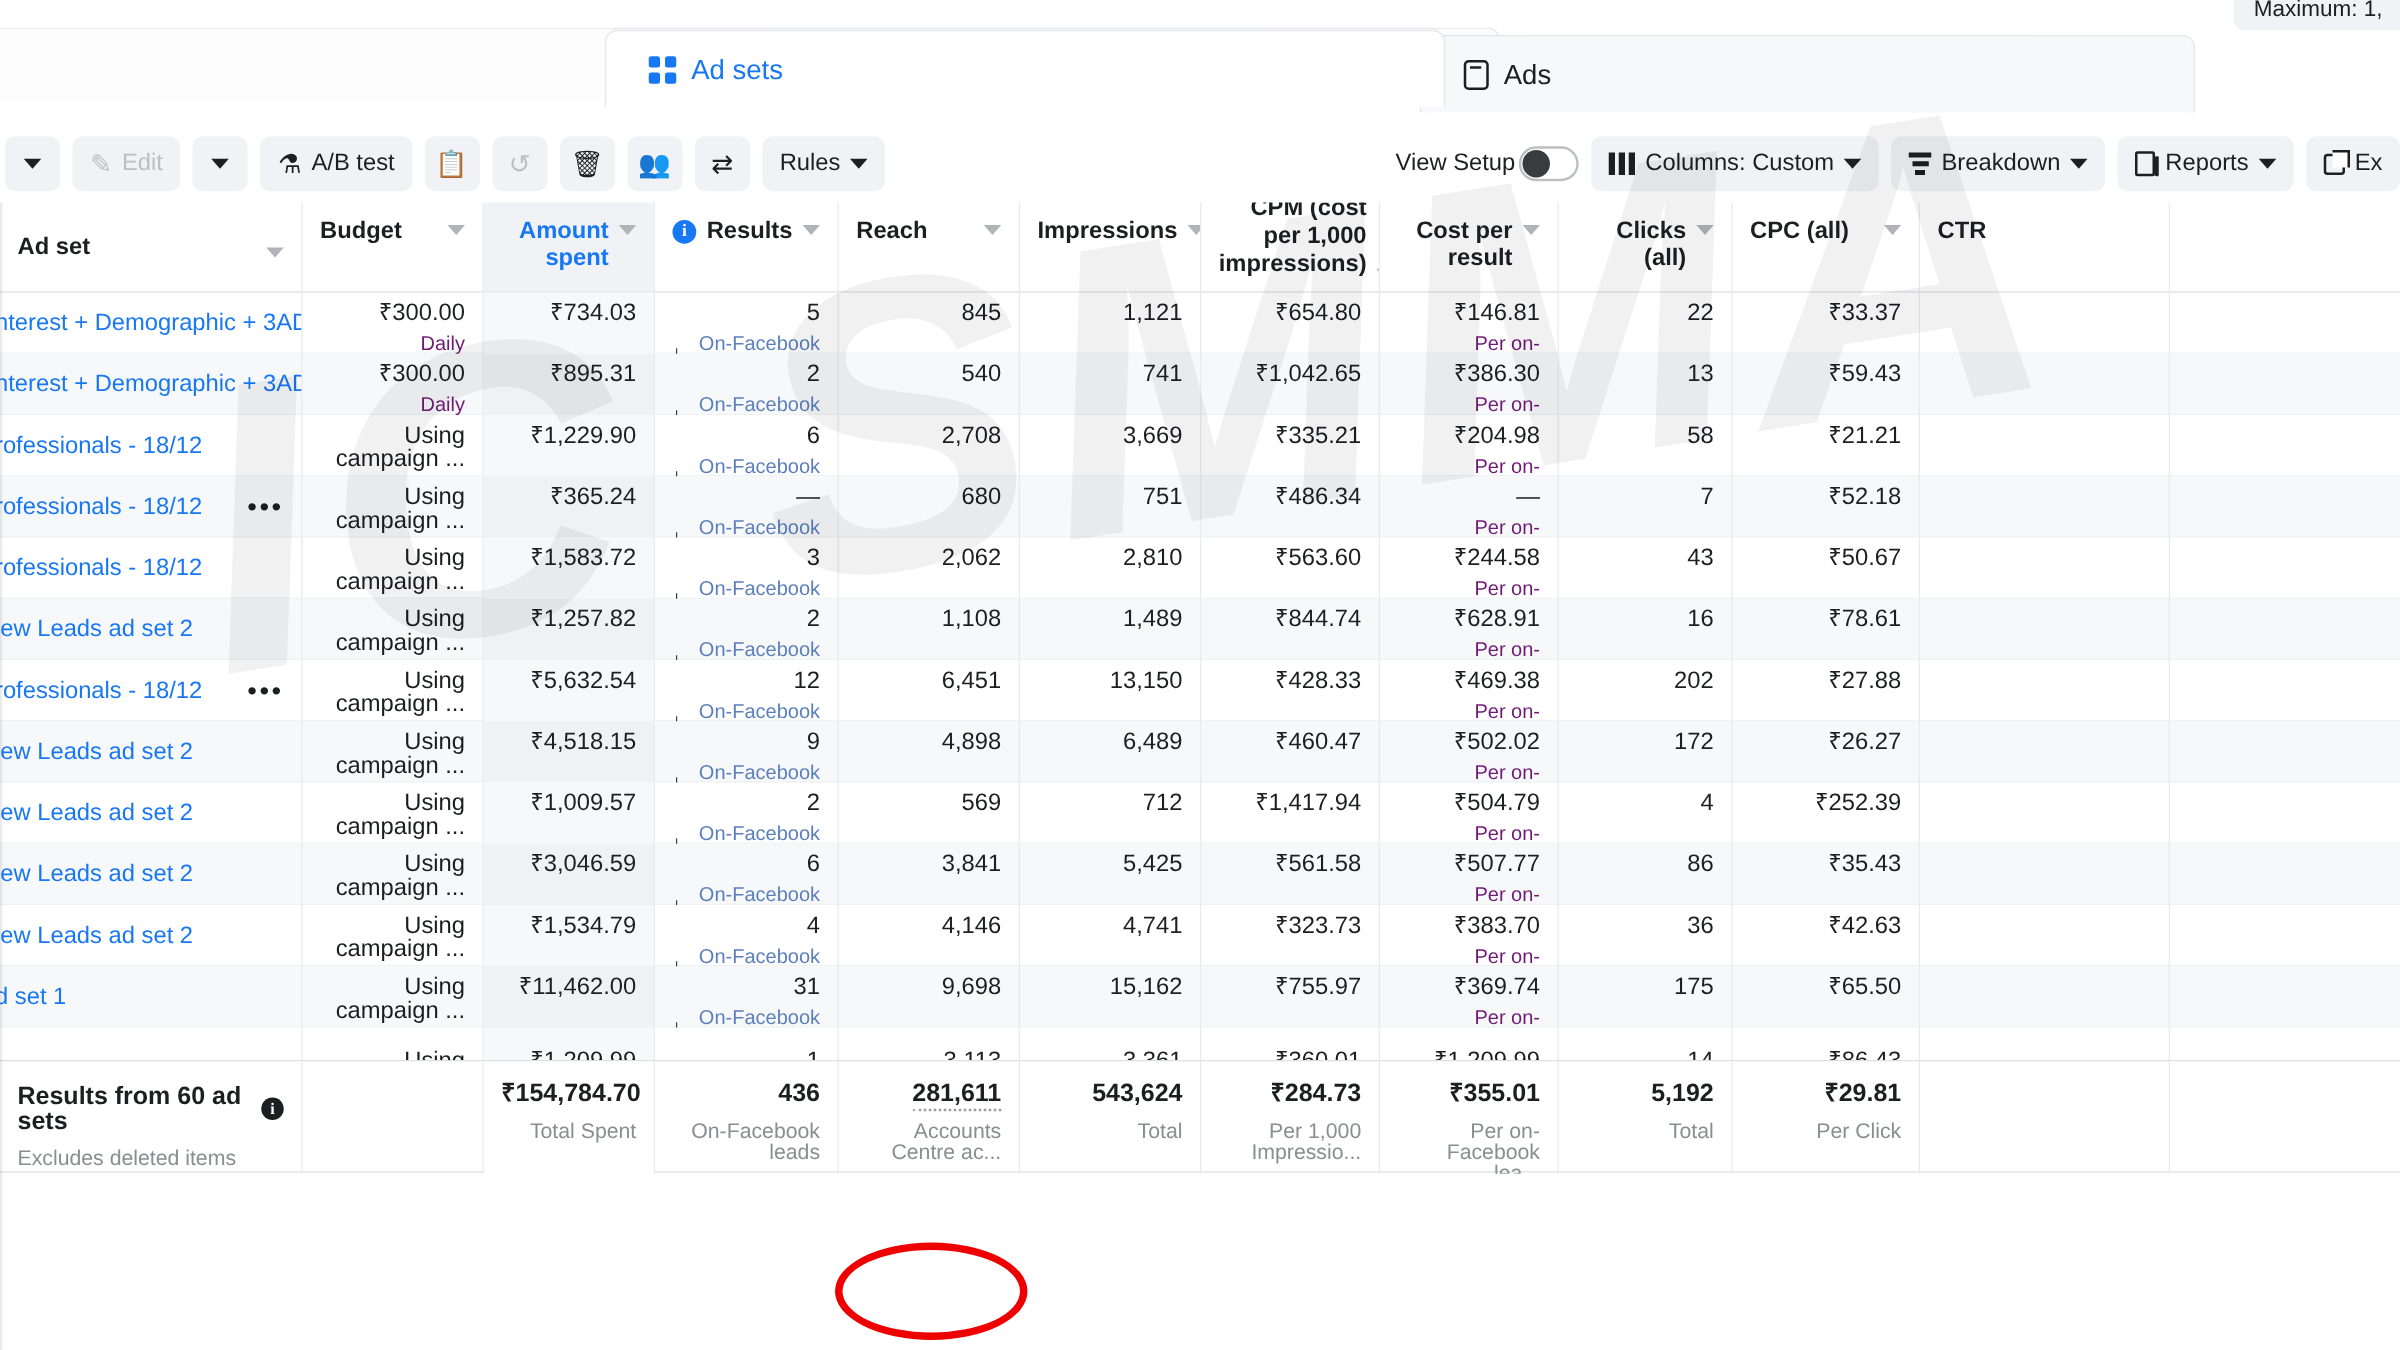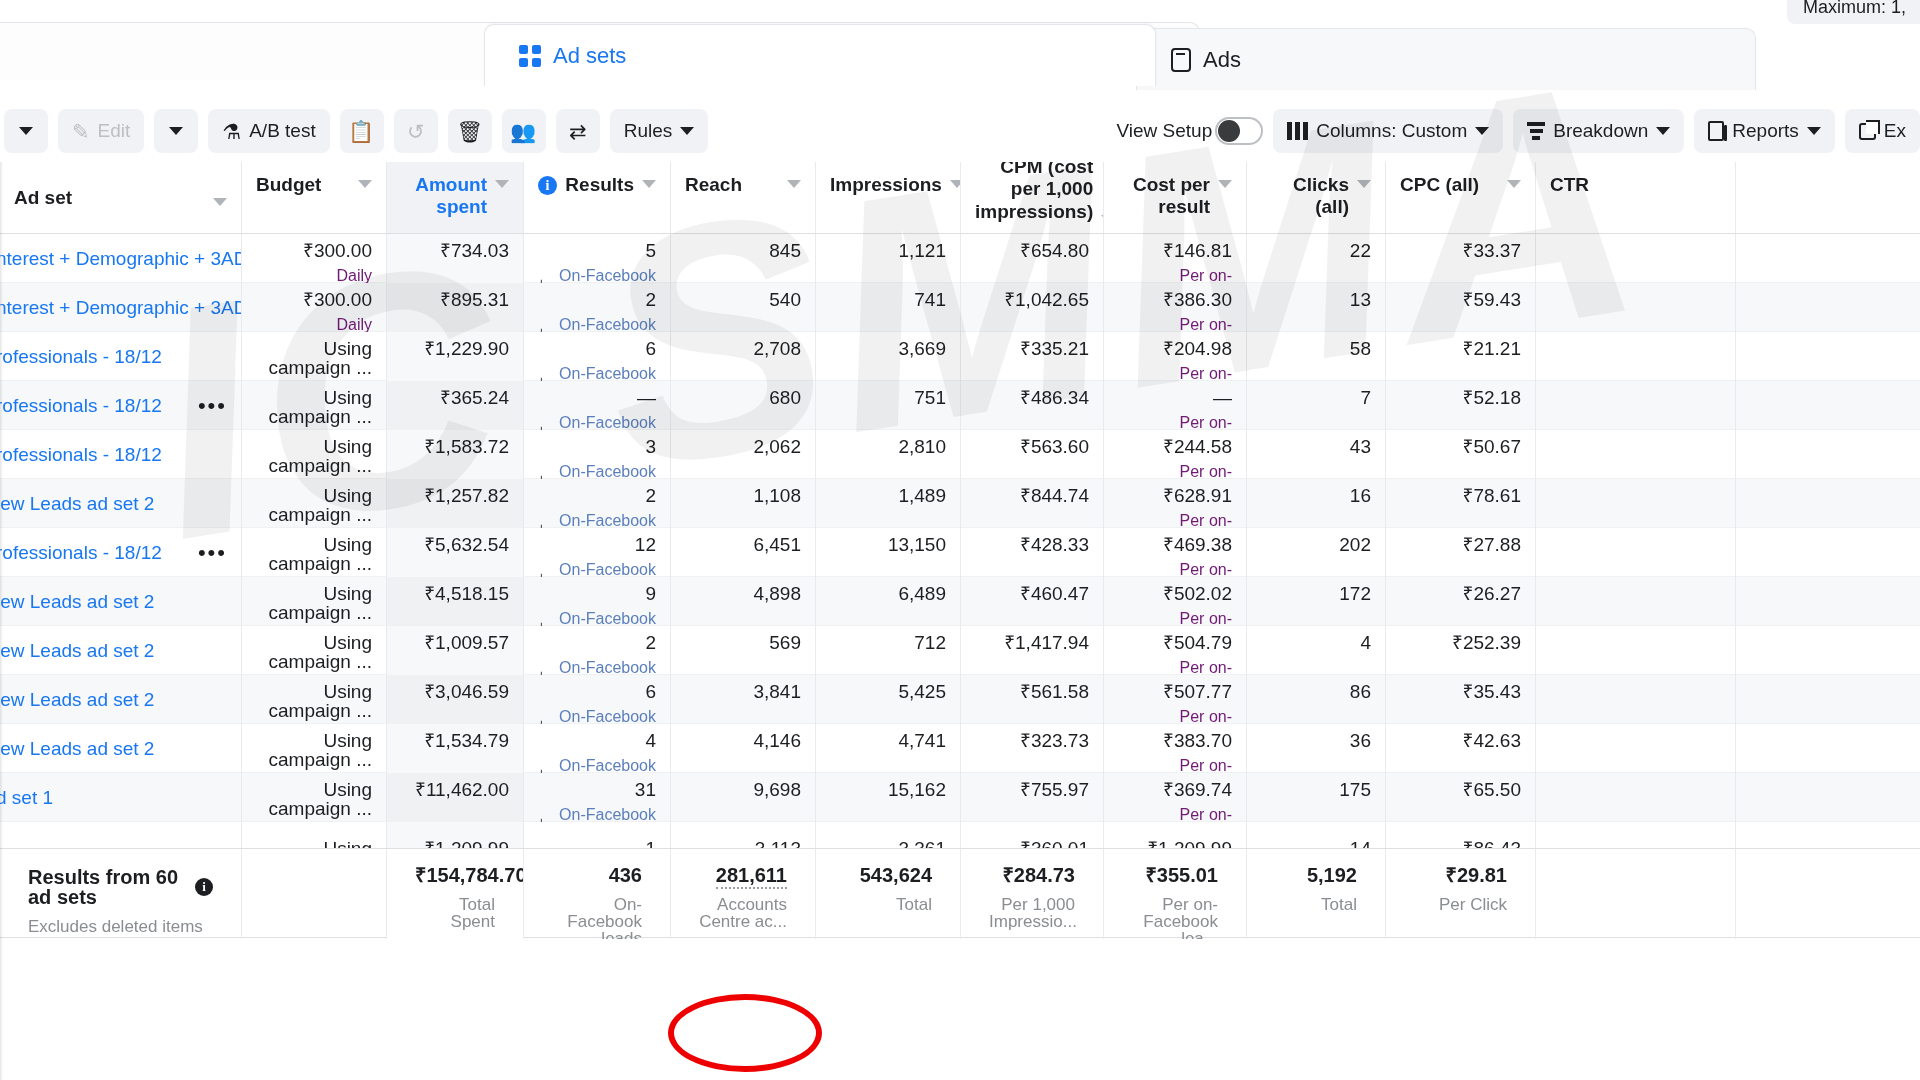--- a/index.html
+++ b/index.html
@@ -171,21 +171,21 @@
   .lead-ico { font-size: 15px; color:#1c1e21; }
 
   .row-alt-spent { background: #f0f1f3 !important; }
 
   
   .cutrow { height: 26px; overflow: hidden; }
   .cutrow .cell { height: 49px; }
 
   
   .foot-row { height: 90px; background:#ffffff; border-top: 1px solid #dddfe2; border-bottom: 1px solid #dddfe2;}
-  .foot-row .cell { height: 90px; padding: 0 28px; }
+  .foot-row .cell { height: 90px; padding: 0 14px; }
   .f-main { font-size: 20px; font-weight: 700; color:#1c1e21; padding-top: 16px; line-height: 1.0; }
   .f-sub  { font-size: 17px; color:#8a8d91; padding-top: 11px; line-height: 1.0; }
   .f-left { text-align: left; }
   .f-title { display:flex; align-items:center; gap:8px; padding-top: 18px; }
   .info-grey {
     width: 18px; height: 18px; border-radius:50%; background:#1c1e21; color:#fff;
     font-size: 13px; font-weight:700; display:flex; align-items:center; justify-content:center;
     font-family:"Liberation Serif", serif; flex:none;
   }
   .dotted-underline { border-bottom: 2px dotted #9a9da1; padding-bottom:1px; }

